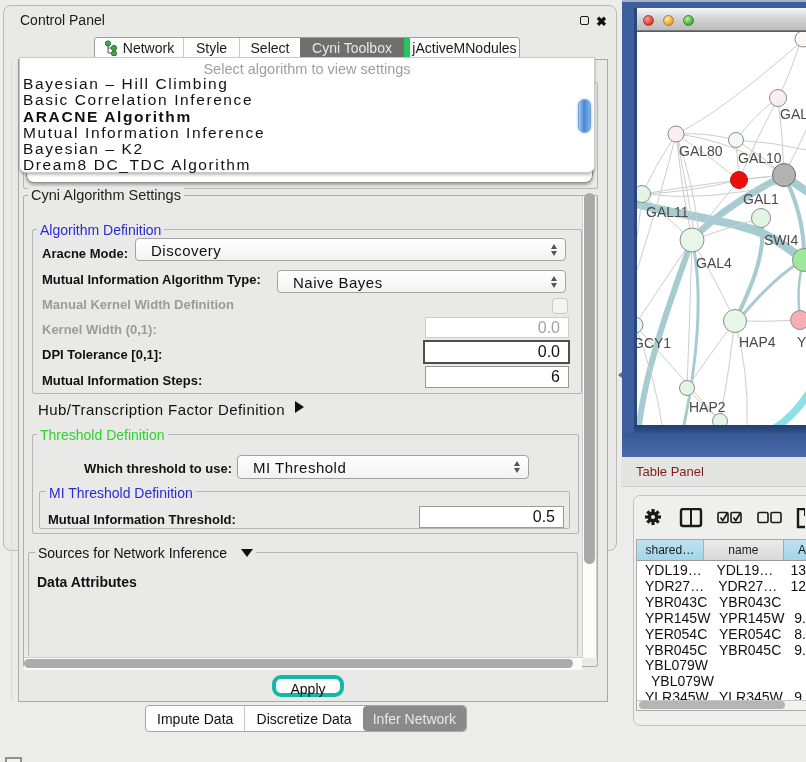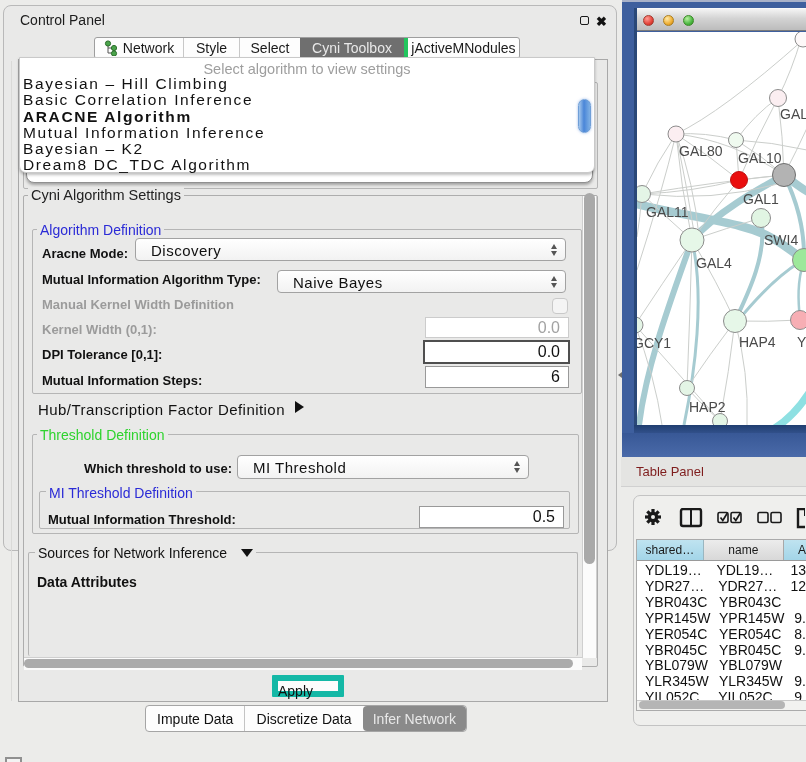--- a/index.html
+++ b/index.html
@@ -30,21 +30,21 @@
         <path d="M4 4 L4 13 M4 8 L9 8 M4 13 L9 13" stroke="#555" stroke-width="1" fill="none"></path>
         <circle cx="4" cy="3.5" r="2.6" fill="#4aa34a" stroke="#2c6e2c"></circle>
         <circle cx="10" cy="8" r="2.6" fill="#4aa34a" stroke="#2c6e2c"></circle>
         <circle cx="10" cy="13.5" r="2.6" fill="#4aa34a" stroke="#2c6e2c"></circle>
       </svg>
       <span>Network</span>
     </div>
     <div style="width:56px; height:100%; display:flex; align-items:center; justify-content:center; border-right:1px solid #c8c8c8;">Style</div>
     <div style="width:60px; height:100%; display:flex; align-items:center; justify-content:center;">Select</div>
     <div style="width:104px; height:100%; display:flex; align-items:center; justify-content:center; background:#6f6f6f; color:#e9e9e9;">Cyni Toolbox</div>
-    <div style="flex:1; height:100%; display:flex; align-items:center; justify-content:center; border-left:4px solid #22c55e;text-align:center;">jActiveMNodules</div>
+    <div style="flex:1; height:100%; display:flex; align-items:center; justify-content:center; border-left:6px solid #22c55e;text-align:center;">jActiveMNodules</div>
   </div>
 
   <div class="abs" style="left:7px; top:55px; width:1px; height:640px; background:#dadad8;"></div>
 
   <div class="abs" style="left:14px; top:53px; width:590px; height:643px; background:#e9e9e8; border:1px solid #a8a8a8;"></div>
 
   <div class="abs" style="left:19px; top:76px; width:575px; height:107px; border:1px solid #b5b5b5; border-radius:2px;"></div>
 
   <div class="abs" style="left:22px; top:148px; width:567px; height:29px; background:#fff; border:1px solid #909090; border-radius:8px; box-shadow:0 2px 3px rgba(0,0,0,0.3);"></div>
 
@@ -99,21 +99,21 @@
   <div class="abs b" style="left:44px; top:506px; font-size:13px; color:#111;">Mutual Information Threshold:</div>
   <div class="abs tf" style="left:415px; top:500px; width:145px; height:22px; border:1px solid #999; color:#111;">0.5</div>
 
   <div class="abs" style="left:24px; top:546px; width:550px; height:104px; border:1px solid #b5b5b5; border-bottom:none; border-radius:2px;"></div>
   <div class="abs" style="left:31px; top:539px; background:#e9e9e8; padding:0 3px; font-size:14px; color:#111;">Sources for Network Inference
     <span style="display:inline-block; width:0; height:0; border-top:8px solid #111; border-left:6px solid transparent; border-right:6px solid transparent; vertical-align:1px; margin-left:10px;"></span>
   </div>
   <div class="abs b" style="left:33px; top:568px; font-size:14px; color:#111;">Data Attributes</div>
 
 
-  <div class="abs" style="left:268px; top:669px; width:72px; height:22px; background:#fcfcfc; border:6px solid #14b8a6; border-radius:1px; font-size:14px; color:#111; text-align:left; line-height:20px;">Apply</div>
+  <div class="abs" style="left:268px; top:669px; width:72px; height:22px; background:#fcfcfc; border:4px solid #14b8a6; border-radius:9px; font-size:14px; color:#111; text-align:center; line-height:20px;">Apply</div>
 
   <div class="abs" style="left:141px; top:699px; width:322px; height:27px; background:#fdfdfd; border:1px solid #a5a5a5; border-radius:4px; display:flex; align-items:center; font-size:14px; color:#111;">
     <div style="width:100px; text-align:center; border-right:1px solid #c4c4c4; height:100%; line-height:26px;">Impute Data</div>
     <div style="width:118px; text-align:center; height:100%; line-height:26px;">Discretize Data</div>
     <div style="width:104px; text-align:center; height:100%; line-height:26px; background:#8a8a8a; color:#e8e8e8; border-radius:4px;">Infer Network</div>
   </div>
 
   <div class="abs" style="left:15px; top:51px; width:576px; height:116px; background:#fff; border:1px solid #c9c9c9; border-radius:0 0 7px 7px; box-shadow:0 2px 3px rgba(0,0,0,0.25); z-index:50;">
     <div style="position:absolute; left:0; top:3px; width:100%; text-align:center; font-size:14.5px; color:#9e9e9e;">Select algorithm to view settings</div>
     <div style="position:absolute; left:3px; top:18px; font-size:15.5px; color:#111; line-height:16.3px; letter-spacing:1.6px;">
@@ -307,21 +307,21 @@
     <div style="display:flex;">
         <div style="width:68px; padding-left:8px;">YER054C</div>
         <div style="width:82px; padding-left:14px;">YER054C</div>
         <div style="flex:1; padding-left:9px;">8.</div>
       </div>
     <div style="display:flex;">
         <div style="width:68px; padding-left:8px;">YBR045C</div>
         <div style="width:82px; padding-left:14px;">YBR045C</div>
         <div style="flex:1; padding-left:9px;">9.</div>
       </div>
-    <div style="display:flex;">
+    <div style="display:flex;flex-direction:column;">
         <div style="width:68px; padding-left:8px;">YBL079W</div>
         <div style="width:82px; padding-left:14px;">YBL079W</div>
         <div style="flex:1; padding-left:9px;"></div>
       </div>
     <div style="display:flex;">
         <div style="width:68px; padding-left:8px;">YLR345W</div>
         <div style="width:82px; padding-left:14px;">YLR345W</div>
         <div style="flex:1; padding-left:9px;">9.</div>
       </div>
     <div style="display:flex;">

